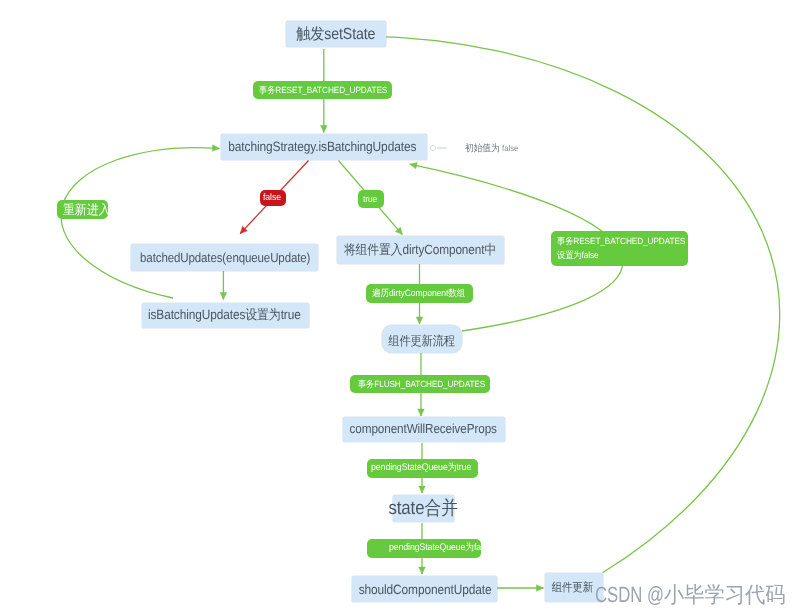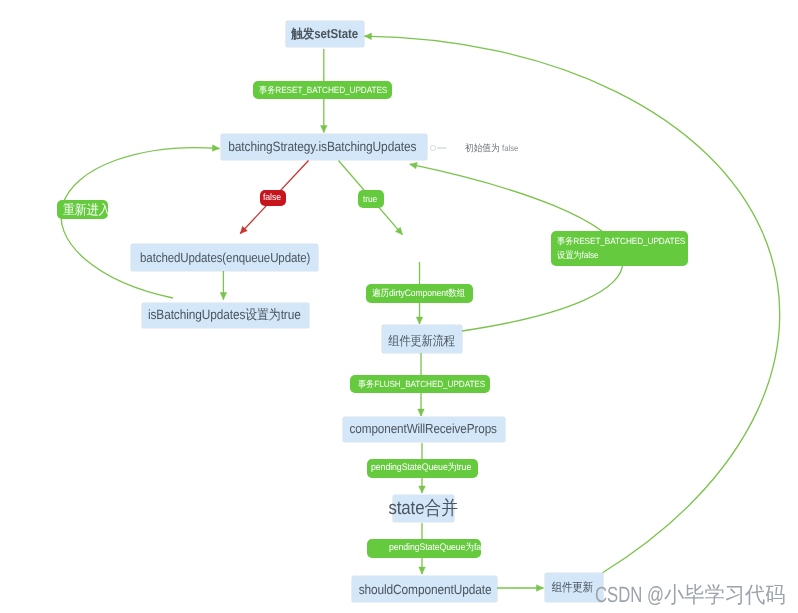--- a/index.html
+++ b/index.html
@@ -47,33 +47,36 @@
       <polygon points="422.00,493.00 418.75,486.10 425.25,486.10" fill="#79c44a" stroke="#79c44a" stroke-width="0.5" stroke-linejoin="miter"></polygon>
       <path d="M 422 523 L 422 574" fill="none" stroke="#79c44a" stroke-width="1.3" stroke-linecap="butt"></path>
       <polygon points="422.00,574.00 418.75,567.10 425.25,567.10" fill="#79c44a" stroke="#79c44a" stroke-width="0.5" stroke-linejoin="miter"></polygon>
       <path d="M 497 588 L 543.4 588" fill="none" stroke="#79c44a" stroke-width="1.3" stroke-linecap="butt"></path>
       <polygon points="543.40,588.00 536.50,591.25 536.50,584.75" fill="#79c44a" stroke="#79c44a" stroke-width="0.5" stroke-linejoin="miter"></polygon>
       <path d="M 602.5 572.8 A 314.27 490.63 81.91 0 0 364.5 36.2" fill="none" stroke="#79c44a" stroke-width="1.3" stroke-linecap="butt"></path>
       <polygon points="364.50,36.20 371.46,33.08 371.34,39.58" fill="#79c44a" stroke="#79c44a" stroke-width="0.5" stroke-linejoin="miter"></polygon>
       <path d="M 437 148 L 446.5 148" fill="none" stroke="#cbcfd4" stroke-width="1.1" stroke-linecap="butt"></path>
       <circle cx="433" cy="148" r="2.6" fill="none" stroke="#d5d9dd" stroke-width="0.9"></circle>
     </svg>
-<div class="node" style="left: 285.5px; top: 21.2px; width: 78px; height: 25.5px; font-size: 13px; font-weight: bold;">
+<div class="node" style="left: 285.5px; top: 21.2px; width: 100px; height: 25.5px; font-size: 16px;">
       <span style="position: relative; top: 0.4px; margin-left: -0.2px;">触发setState</span>
     </div>
     <div class="node" style="left: 220.8px; top: 133.8px; width: 206px; height: 26.5px; font-size: 13.5px;">
       <span style="position: relative; top: -0.3px; margin-left: -2.8px;">batchingStrategy.isBatchingUpdates</span>
     </div>
     <div class="node" style="left: 131.2px; top: 244px; width: 187px; height: 26.8px; font-size: 13px;">
       <span style="position: relative; top: 0.3px; margin-left: 0.3px;">batchedUpdates(enqueueUpdate)</span>
     </div>
+    <div class="node" style="left: 336.5px; top: 235.5px; width: 167.4px; height: 28px; font-size: 13.36px;">
+      <span style="position: relative; top: 0.2px; margin-left: -1.3px;">将组件置入dirtyComponent中</span>
+    </div>
     <div class="node" style="left: 142px; top: 302.8px; width: 167px; height: 25px; font-size: 13.45px;">
       <span style="position: relative; top: -0.4px; margin-left: -1.5px;">isBatchingUpdates设置为true</span>
     </div>
-    <div class="node" style="left: 381.6px; top: 325.2px; width: 80.3px; height: 27.5px; font-size: 12.66px;">
+    <div class="node" style="left: 381.6px; top: 325.2px; width: 80.3px; height: 27.5px; font-size: 12.66px; border-radius: 10px;">
       <span style="position: relative; top: 2.1px; margin-left: -0.3px;">组件更新流程</span>
     </div>
     <div class="node" style="left: 342.6px; top: 417.4px; width: 162px; height: 24.6px; font-size: 13.25px;">
       <span style="position: relative; top: -1.4px; margin-left: -0.4px;">componentWillReceiveProps</span>
     </div>
     <div class="node" style="left: 392.5px; top: 494.7px; width: 61.7px; height: 27.6px; font-size: 19px;">
       <span style="margin-left: -0.7px;">state合并</span>
     </div>
     <div class="node" style="left: 352.2px; top: 576.4px; width: 145.3px; height: 25.2px; font-size: 13.46px;">
       <span style="position: relative; top: 0.6px; margin-left: 1.1px;">shouldComponentUpdate</span>

